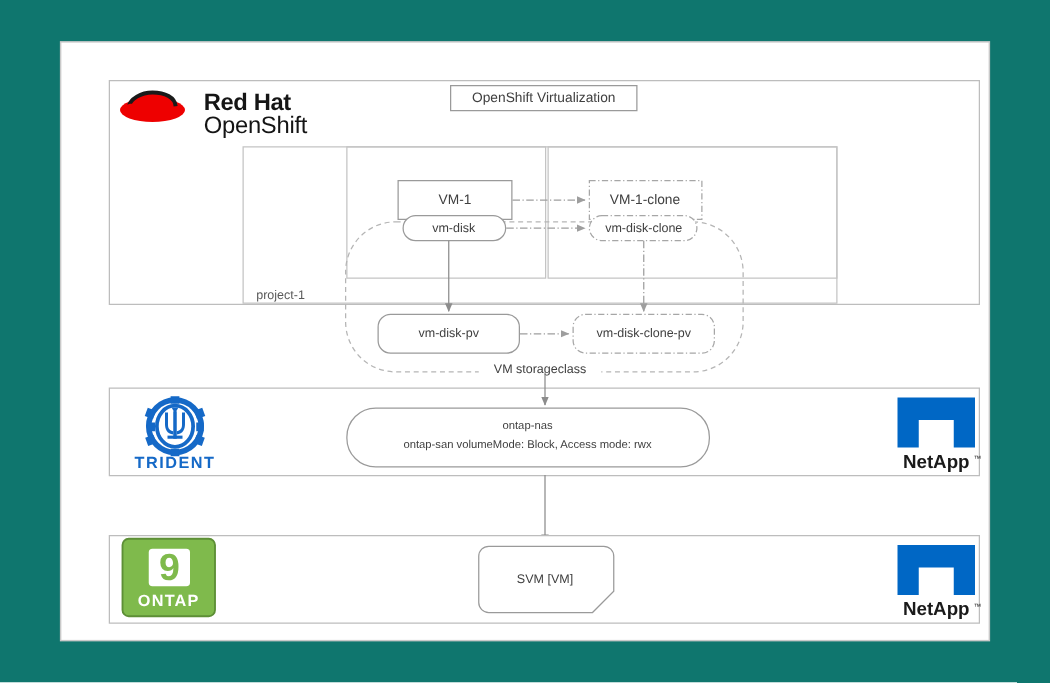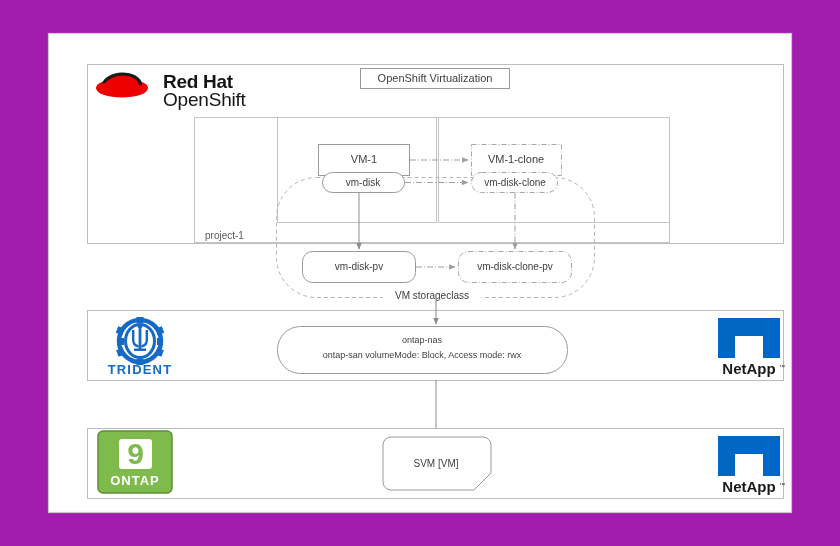--- a/index.html
+++ b/index.html
@@ -4,21 +4,21 @@
 <style>
   html, body {
     margin: 0;
     padding: 0;
     background: #ffffff;
   }
   #stage {
     position: relative;
     width: 840px;
     height: 546px;
-    background: #a21caf;
+    background: #0f766e;
     font-family: "Liberation Sans", sans-serif;
     overflow: hidden;
   }
   #stage svg {
     position: absolute;
     left: 0;
     top: 0;
   }
   .node-label {
     font-family: "Liberation Sans", sans-serif;

